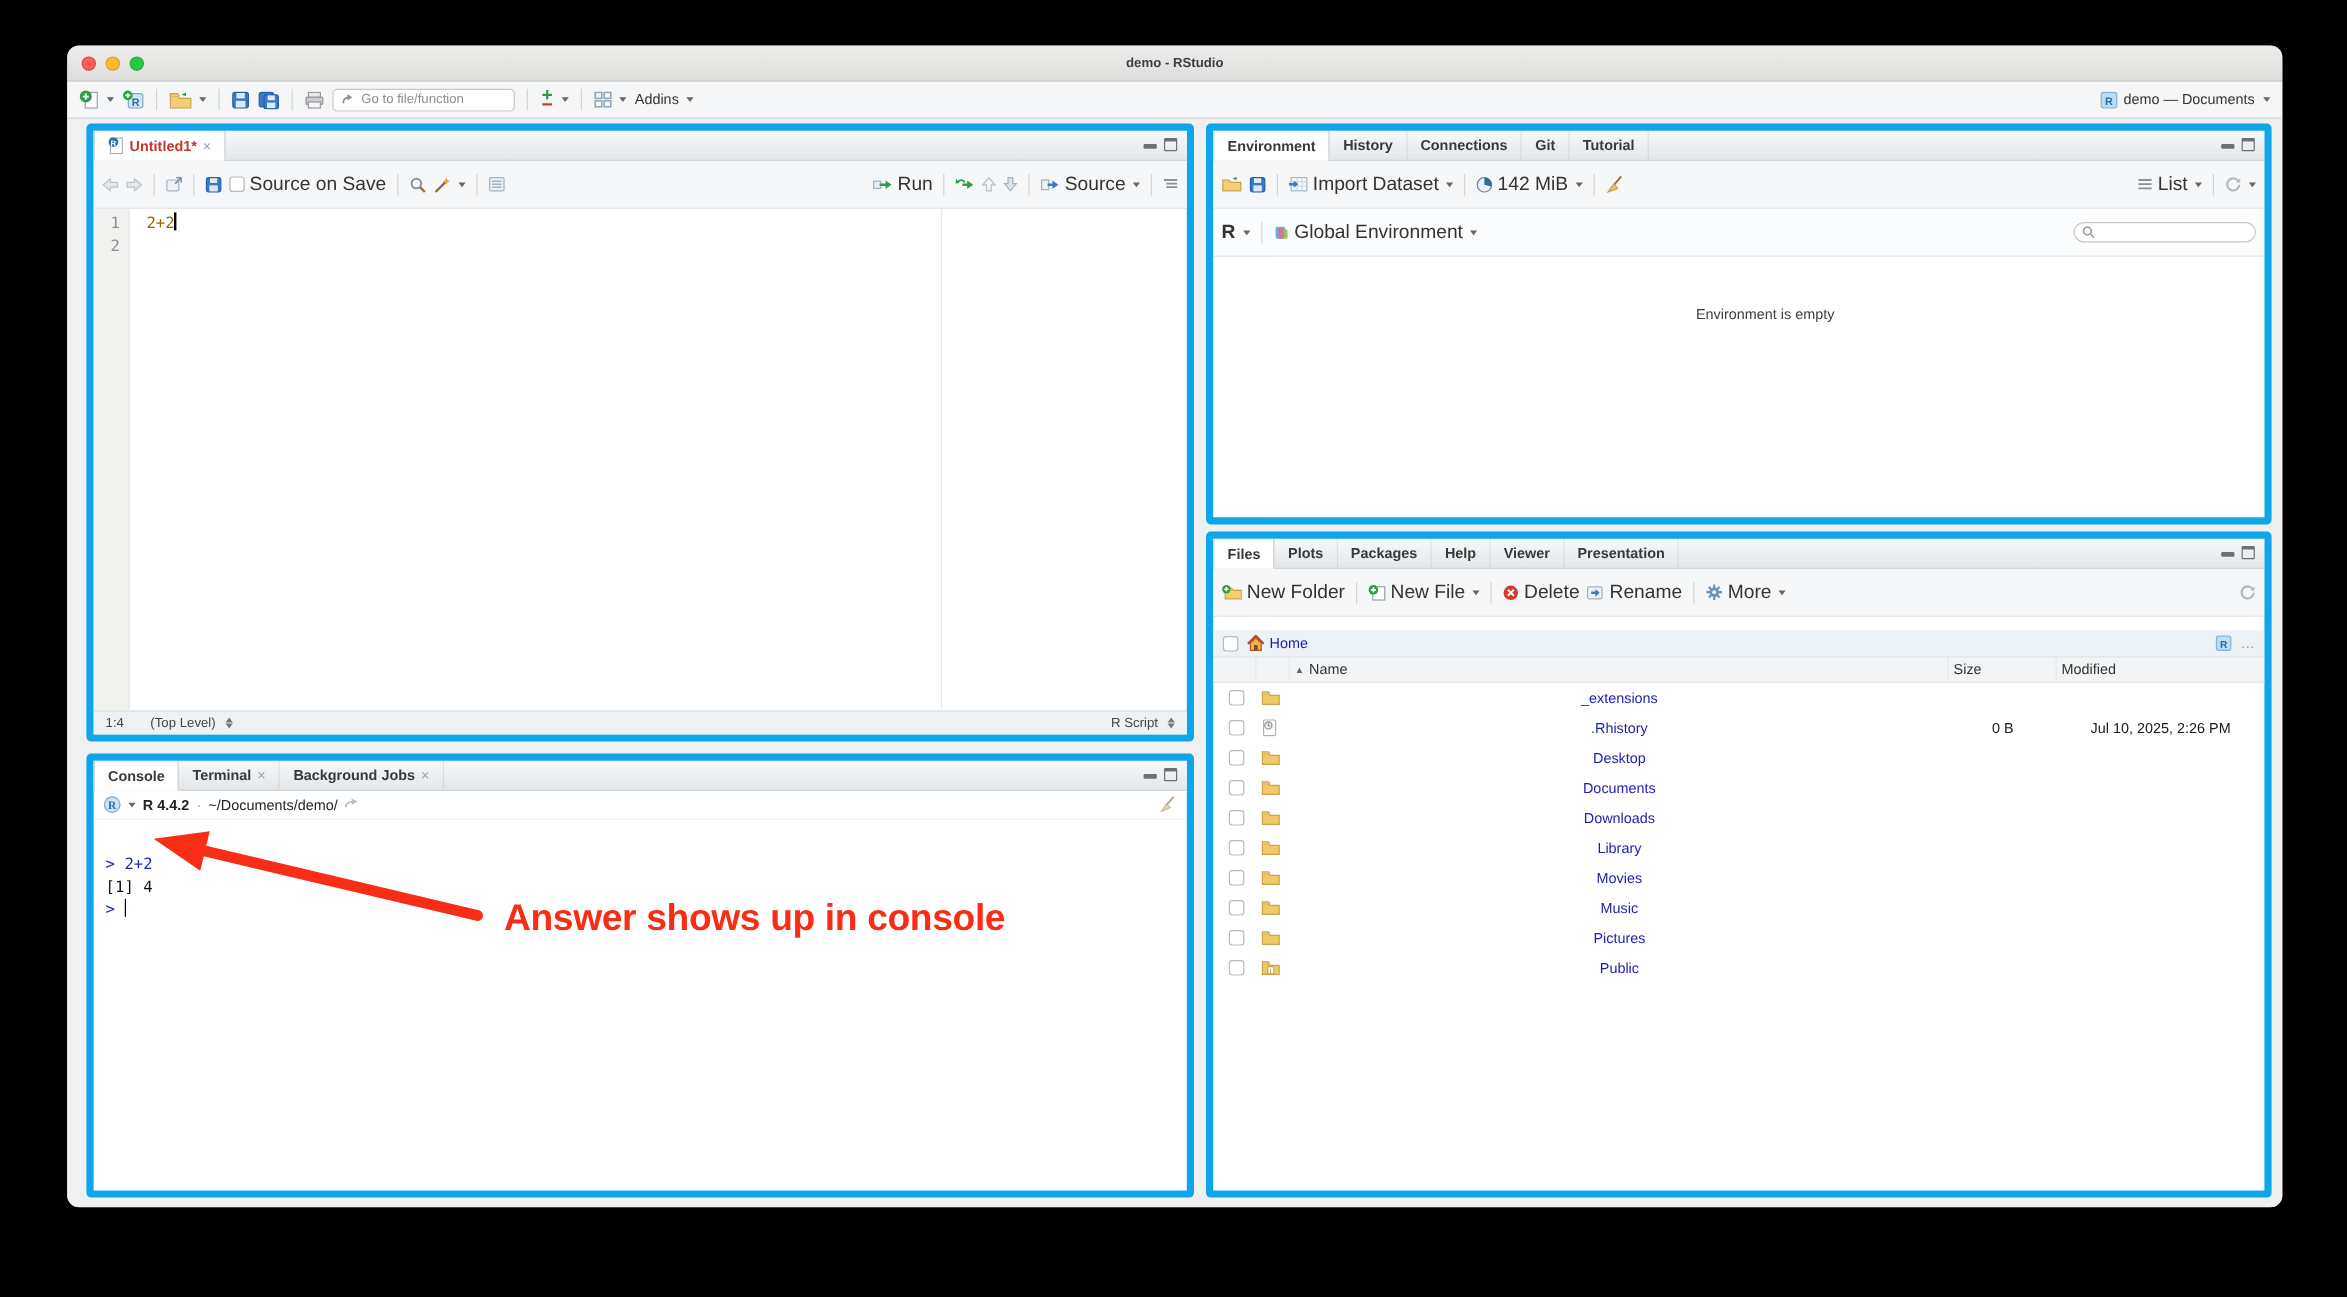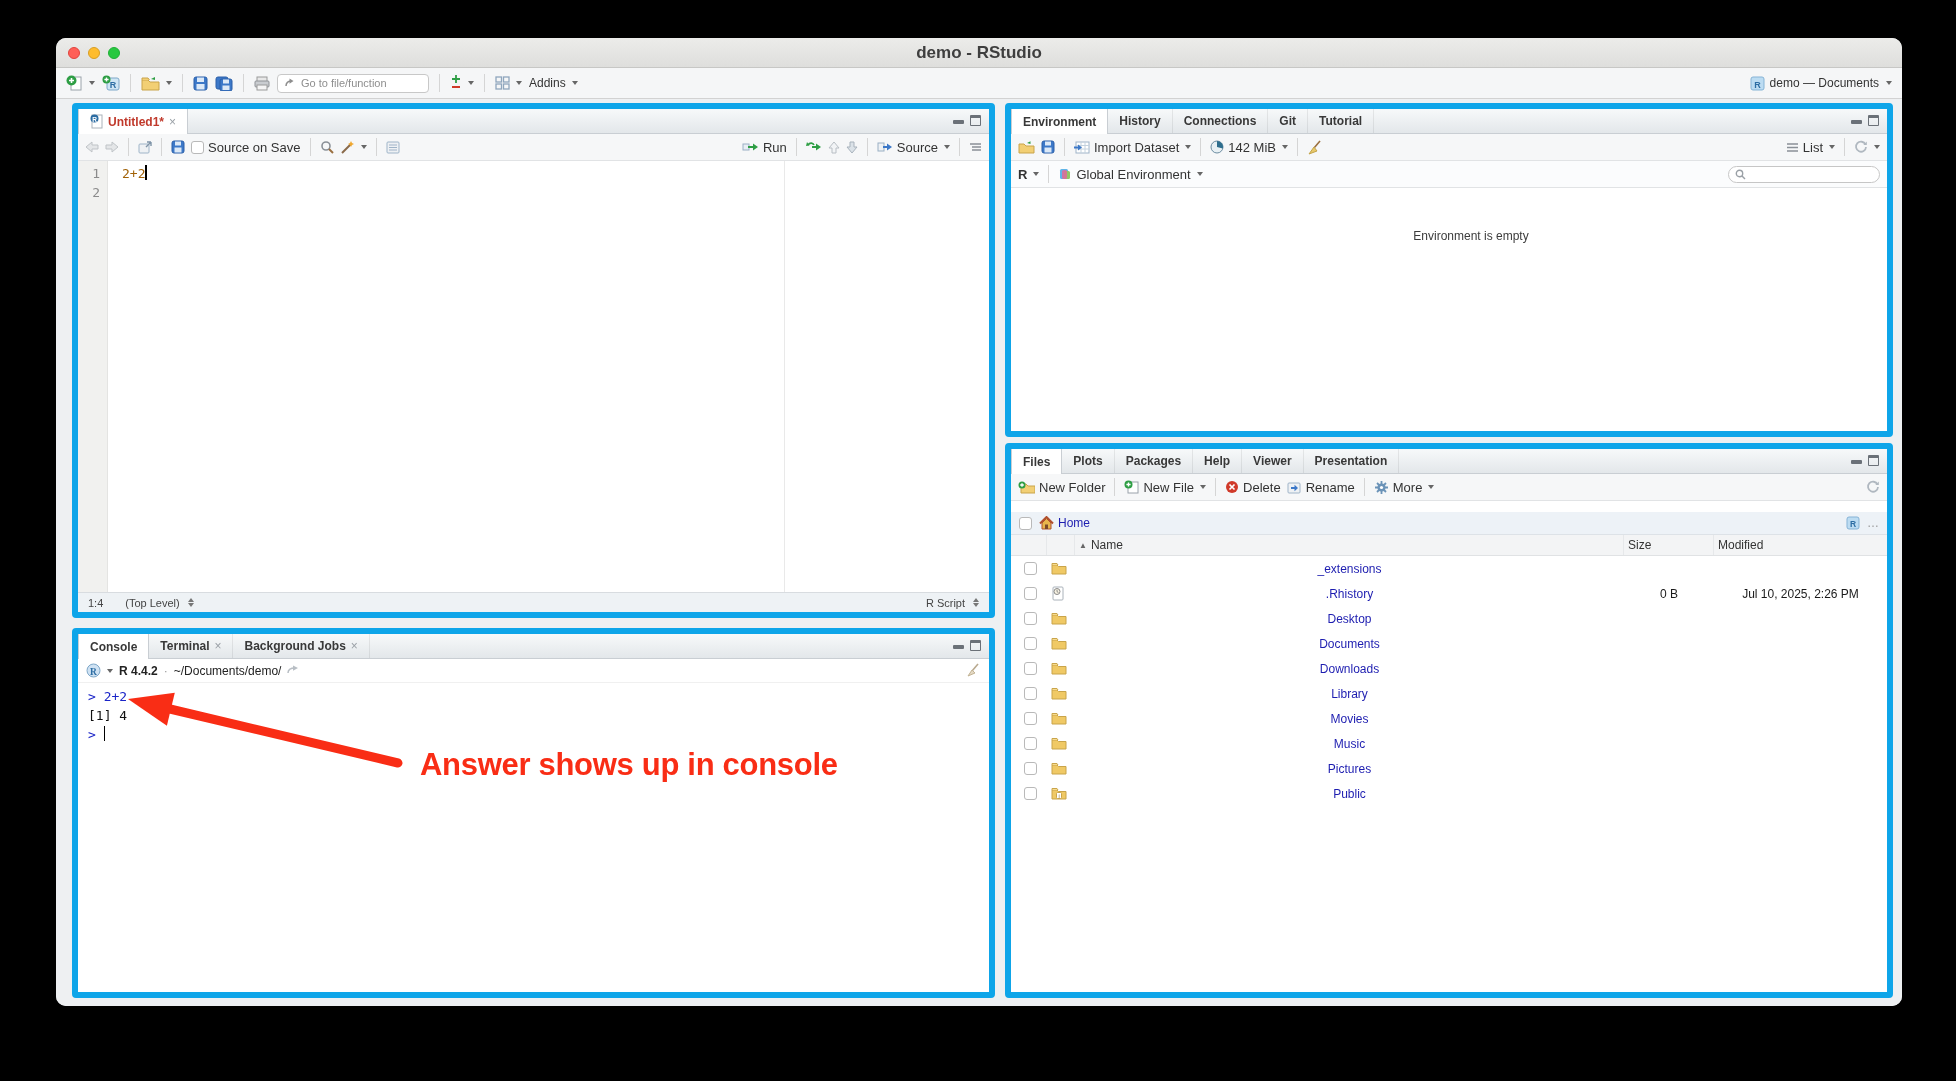--- a/index.html
+++ b/index.html
@@ -6,21 +6,21 @@
   html,body { width:1956px; height:1081px; }
   body { background:#000; font-family:"Liberation Sans",sans-serif; position:relative; overflow:hidden; }
 
   .window { position:absolute; left:56px; top:38px; width:1846px; height:968px;
             border-radius:10px; background:#e9ebed; overflow:hidden;
             box-shadow:0 18px 50px rgba(0,0,0,.65); }
 
   
   .titlebar { height:30px; background:linear-gradient(#ececea,#dededc); position:relative;
               display:flex; align-items:center; justify-content:center; border-bottom:1px solid #c7c7c5; }
-  .title { font-size:17px; font-weight:bold; color:#3e3e3e; }
+  .title { font-size:11px; font-weight:bold; color:#3e3e3e; }
   .lights { position:absolute; left:12px; top:9px; display:flex; gap:8px; }
   .light { width:12px; height:12px; border-radius:50%; }
   .light.red { background:#ff5f57; border:1px solid #e0443e; }
   .light.yellow { background:#febc2e; border:1px solid #d89e24; }
   .light.green { background:#28c840; border:1px solid #1faf35; }
 
   
   .maintoolbar { height:31px; background:#f5f6f7; border-bottom:1px solid #d2d2d2;
                  display:flex; align-items:center; padding:0 10px; gap:7px; font-size:12px; color:#333; }
   .titem { display:flex; align-items:center; gap:4px; cursor:default; }
@@ -45,42 +45,42 @@
   .tabstrip { height:25px; background:linear-gradient(#f7f9fa,#e3e7ea); border-bottom:1px solid #c9ced3;
               display:flex; align-items:stretch; font-size:12px; color:#383838; position:relative; flex:none; }
   .tab { display:flex; align-items:center; gap:5px; padding:0 11px; font-weight:bold; border-right:1px solid #00000012; }
   .tab.active { background:#fff; border-left:1px solid #c9ced3; border-right:1px solid #c9ced3; margin-bottom:-1px; }
   .tab .x { color:#9aa0a6; font-weight:normal; font-size:12px; }
   .winbtns { position:absolute; right:8px; top:6px; display:flex; gap:6px; align-items:center; }
   .minbtn { width:11px; height:9px; position:relative; }
   .minbtn::after { content:""; position:absolute; left:0; right:0; bottom:1px; height:4px; background:#6b7178; border-radius:1px; }
   .maxbtn { width:11px; height:11px; border:1.5px solid #6b7178; border-top-width:3px; border-radius:1px; }
 
-  .panetoolbar { height:27px; background:#f6f7f8; border-bottom:1px solid #e1e3e5;
-                 display:flex; align-items:center; padding:0 7px; gap:6px; font-size:13px; color:#333; flex:none; }
+  .panetoolbar { height:40px; background:#f6f7f8; border-bottom:1px solid #e1e3e5;
+                 display:flex; align-items:center; padding:0 7px; gap:6px; font-size:16px; color:#333; flex:none; }
 
   
   .editorbody { flex:1; display:flex; position:relative; font-family:"DejaVu Sans Mono",monospace; font-size:13px; }
   .gutter { width:30px; background:#f1f1ef; border-right:1px solid #e4e4e2; color:#8b8b8b;
             text-align:right; padding:3px 7px 0 0; line-height:19px; }
   .codearea { flex:1; padding:3px 0 0 14px; line-height:19px; position:relative; }
   .marginline { position:absolute; left:676px; top:0; bottom:0; width:1px; background:#e9e9e9; }
   .code-num { color:#a16207; }
   .cursor { display:inline-block; width:1.5px; height:15px; background:#000; vertical-align:-2px; }
   .statusbar { height:20px; background:#eef2f5; border-top:1px solid #d8dce0; display:flex; align-items:center;
                padding:0 10px; gap:22px; font-size:11px; color:#444; flex:none; }
   .updown { display:inline-flex; flex-direction:column; gap:1px; margin-left:4px; }
   .updown i { width:0; height:0; border-left:3px solid transparent; border-right:3px solid transparent; display:block; }
   .updown i.u { border-bottom:4px solid #777; }
   .updown i.d { border-top:4px solid #777; }
 
   
   .consoleheader { height:24px; display:flex; align-items:center; gap:6px; padding:0 8px;
                    font-size:12px; color:#222; border-bottom:1px solid #f0f0f0; flex:none; }
-  .consolebody { flex:1; padding:4px 10px; font-family:"DejaVu Sans Mono",monospace; font-size:13px; line-height:19px; }
+  .consolebody { flex:1; padding:4px 10px; font-family:"DejaVu Sans Mono",monospace; font-size:13px; line-height:19px;margin-top:24px; }
   .c-blue { color:#1a24c8; }
   .c-black { color:#111; }
 
   
   .envbody { flex:1; background:#fff; text-align:center; padding-top:41px; font-size:12px; color:#3c3c3c;margin-left:44px; }
   .searchbox { width:152px; height:17px; border:1px solid #c6c6c6; border-radius:9px; background:#fff;
                display:flex; align-items:center; padding:0 6px; gap:4px; }
 
   
   .breadcrumb { height:23px; background:#edf2f7; border-bottom:1px solid #dde2e7; display:flex;

